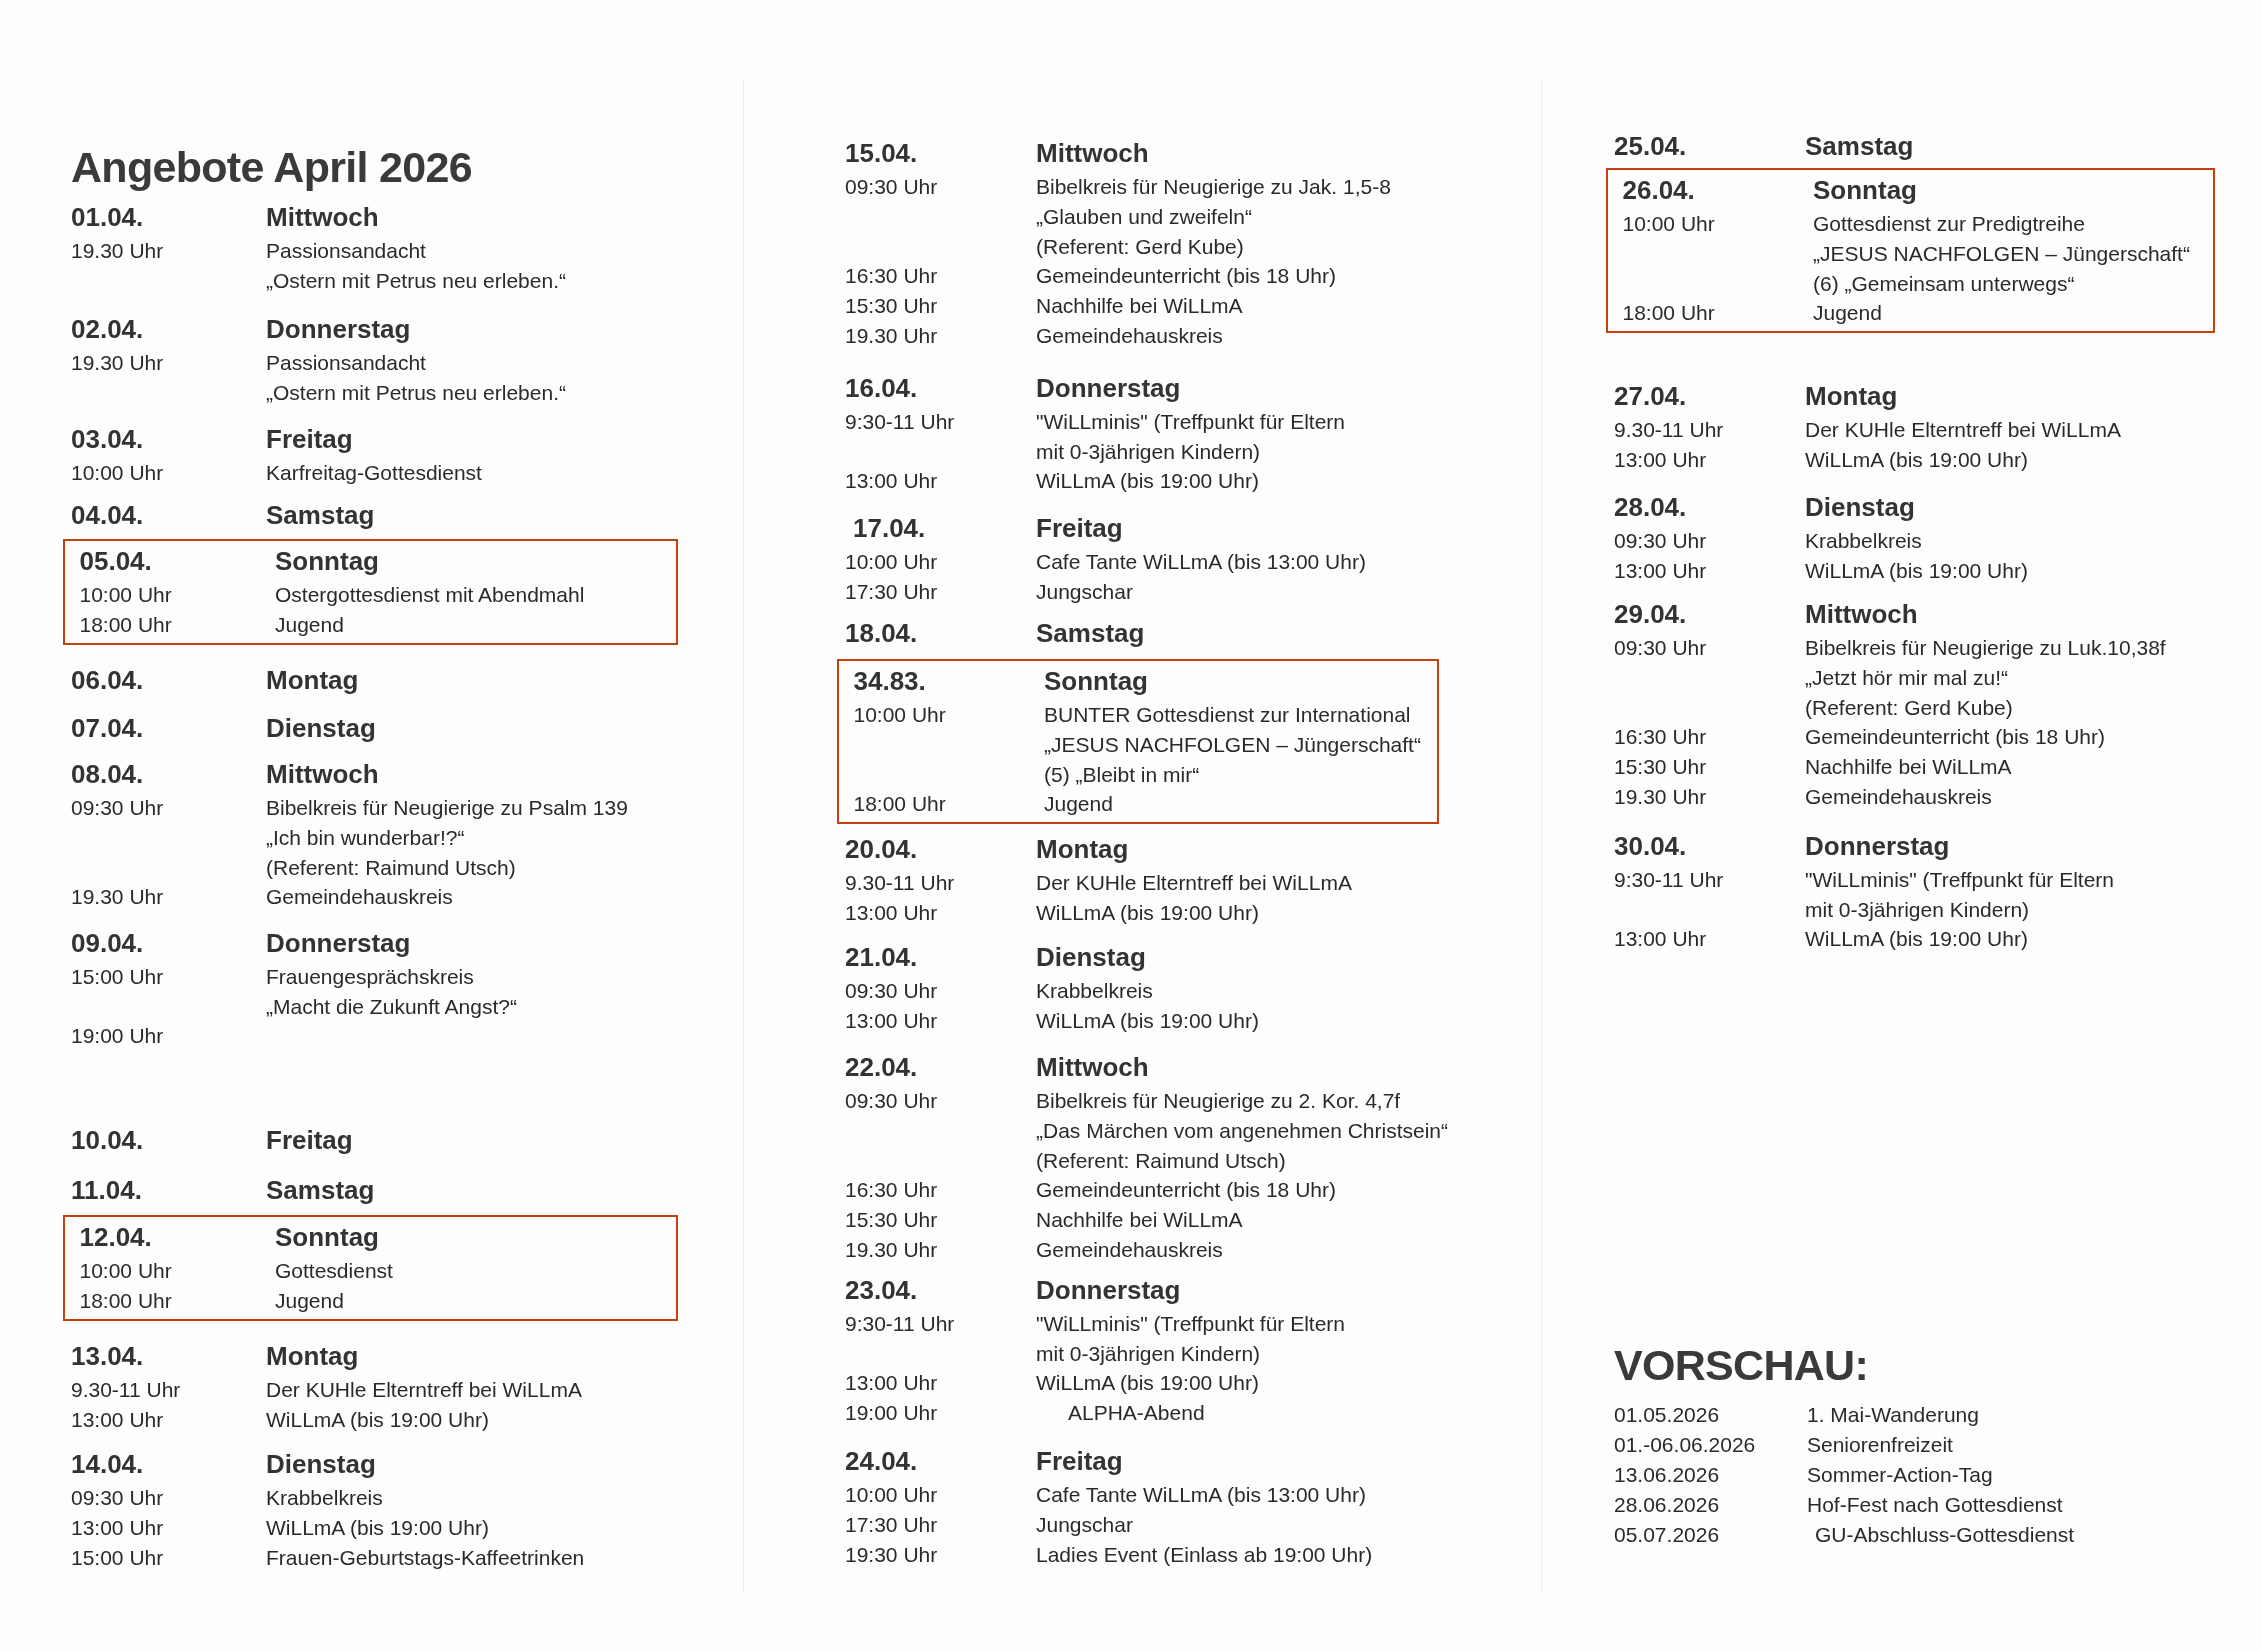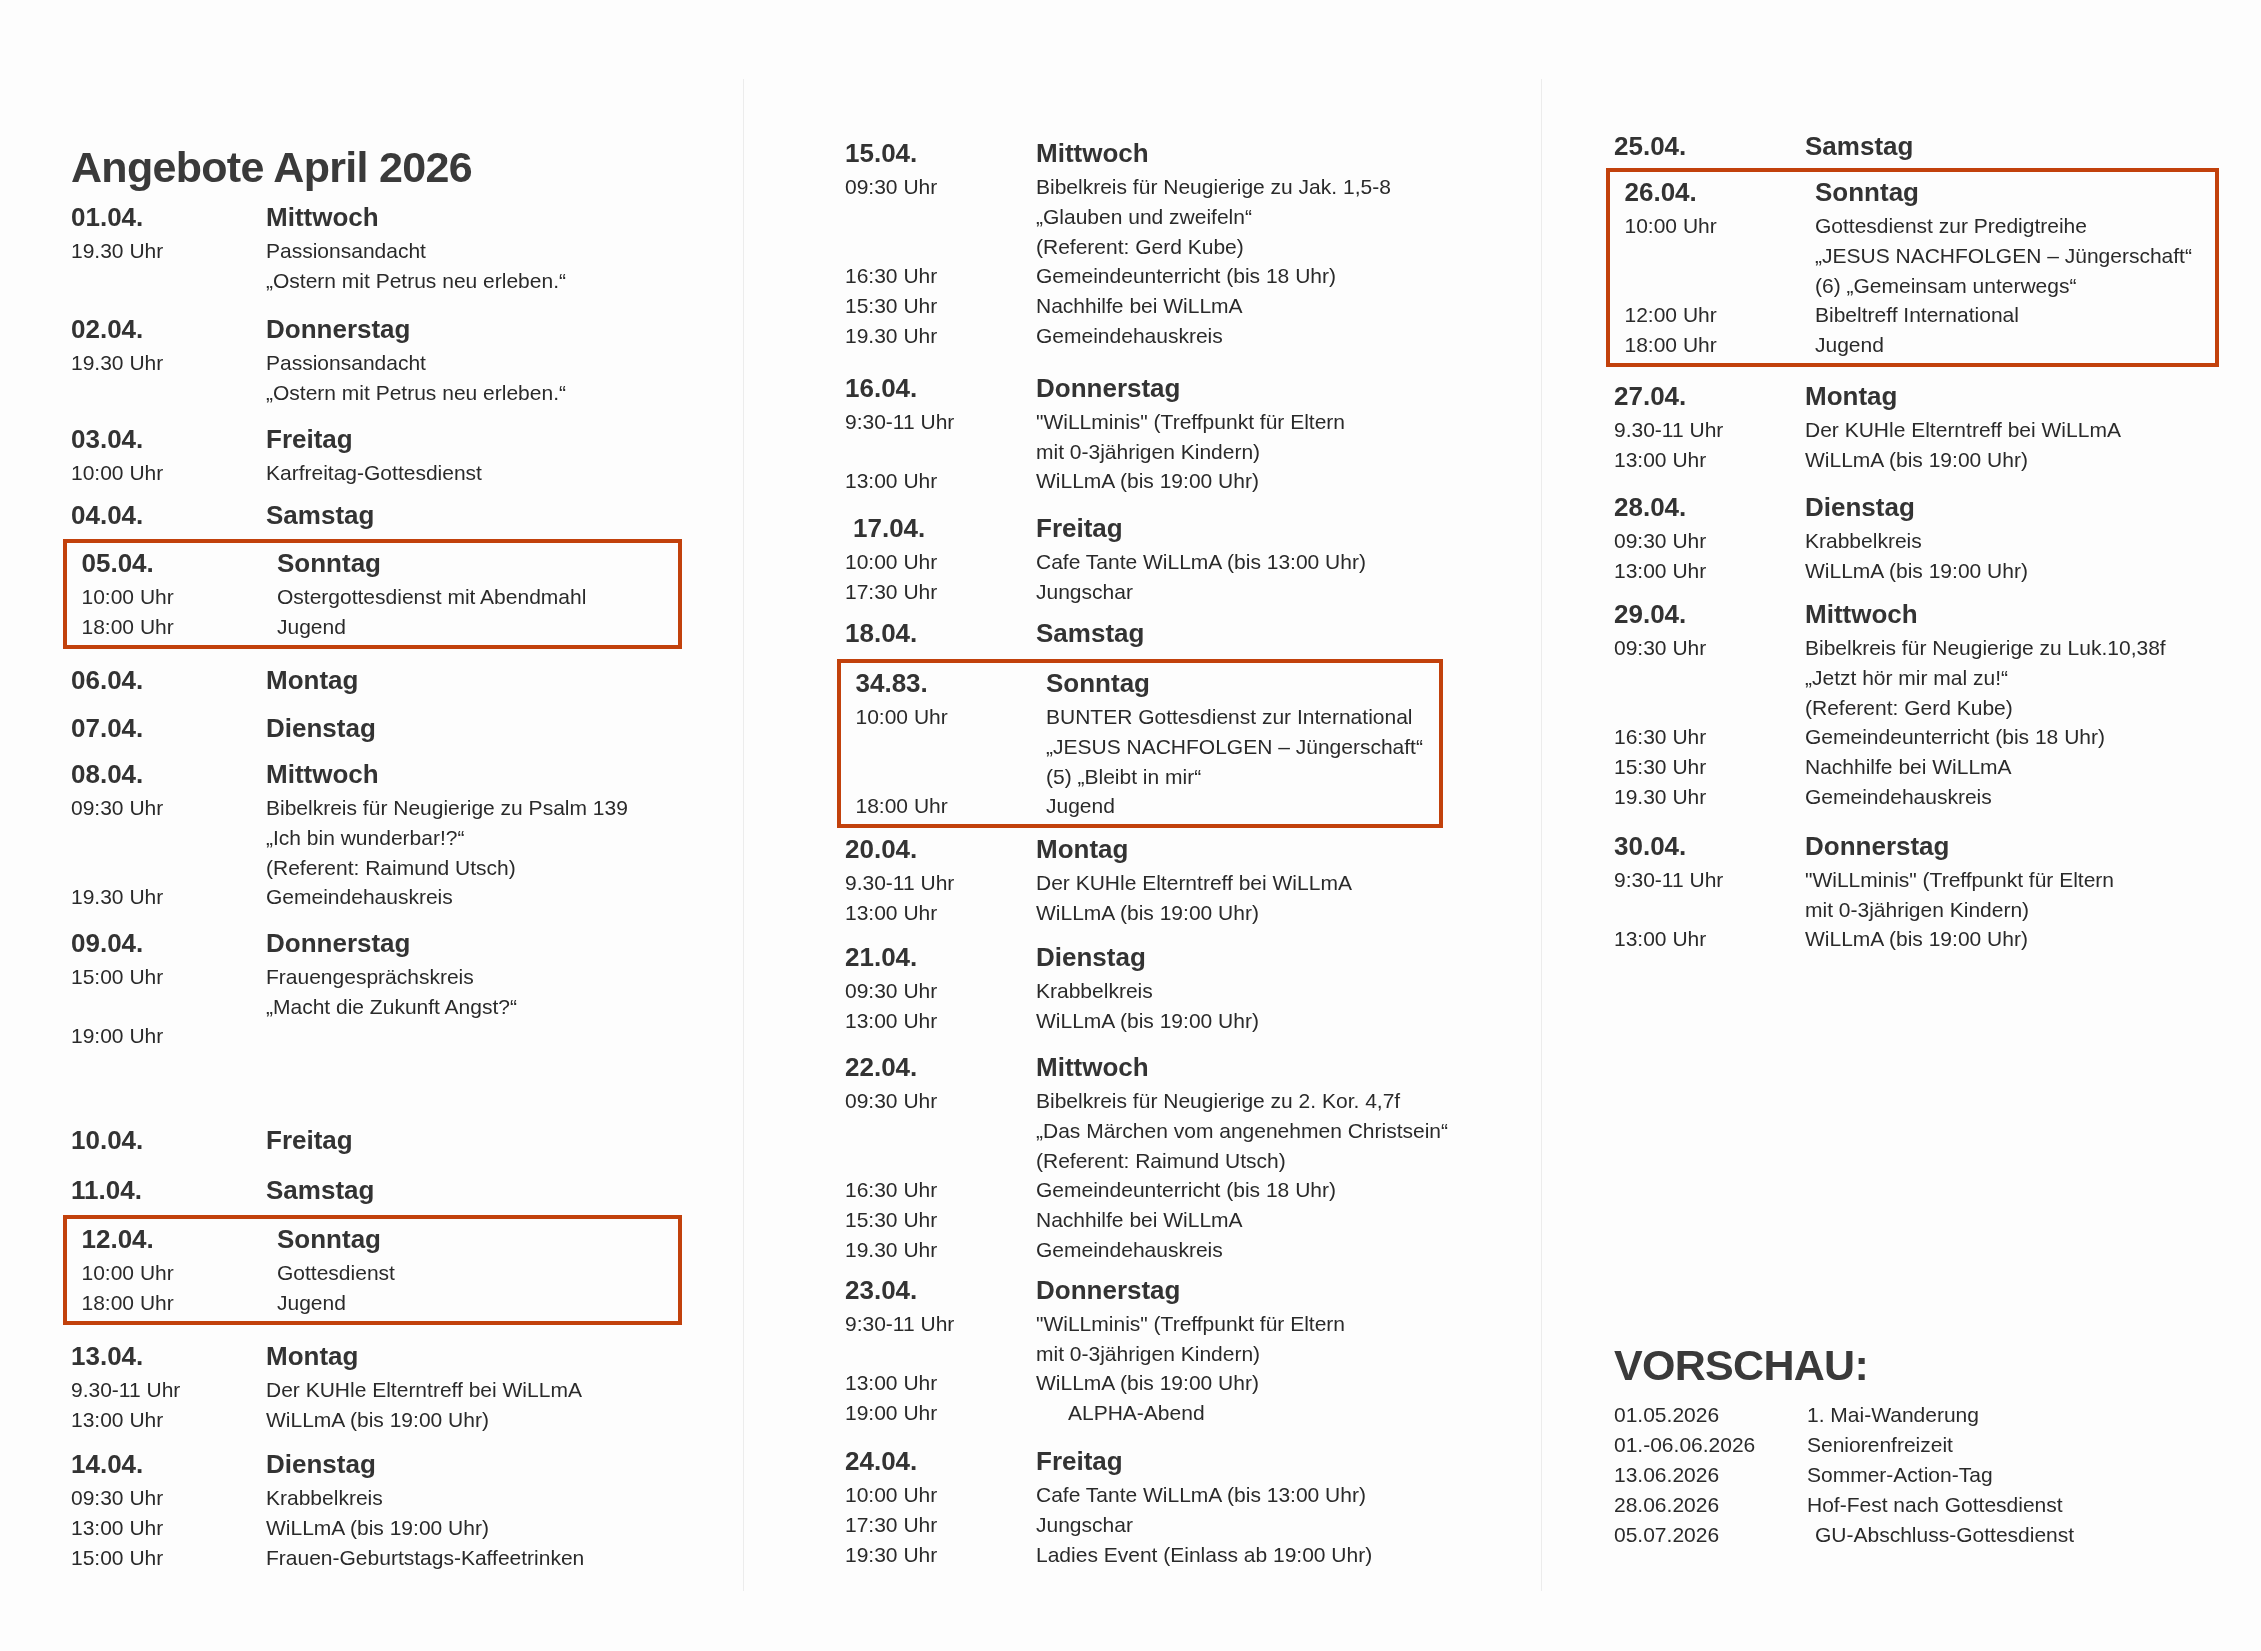--- a/index.html
+++ b/index.html
@@ -13,21 +13,21 @@
   .col { position: absolute; top: 0; }
   .title { position: absolute; font-weight: bold; font-size: 43px; color: #3a3a3a; white-space: nowrap; letter-spacing: -0.7px; }
   .vorschau-title { position: absolute; font-weight: bold; font-size: 43px; color: #3a3a3a; white-space: nowrap; letter-spacing: -0.7px; }
   .day { position: absolute; left: 0; width: 657px; }
   .day-head { position: relative; height: 34px; }
   .day-date { position: absolute; left: 0; top: 0; font-weight: bold; font-size: 26px; color: #333; white-space: nowrap; }
   .day-name { position: absolute; top: 0; font-weight: bold; font-size: 26px; color: #333; white-space: nowrap; }
   .ev { position: relative; }
   .ev-time { position: absolute; left: 0; top: 0; font-size: 21px; line-height: 30px; white-space: nowrap; color: #2a2a2a; }
   .ev-lines { position: absolute; top: 0; font-size: 21px; line-height: 30px; white-space: nowrap; color: #2a2a2a; }
-  .boxed { border: 4px solid #c2410c; }
+  .boxed { border: 2px solid #c2410c; }
   .pv-row { position: absolute; font-size: 21px; white-space: nowrap; color: #2a2a2a; }
   .pv-date { position: absolute; left: 0; top: 0; }
   .pv-label { position: absolute; top: 0; }
 </style>
 </head>
 <body>
 
 <div class="fold" style="left:743px;"></div>
 <div class="fold" style="left:1541px;"></div>
 
@@ -445,26 +445,20 @@
       </div>
       <div class="ev" style="height: 89px;">
         <span class="ev-time" style="left: 14.5px;">10:00 Uhr</span>
         <div class="ev-lines" style="left: 205px;">
           <div>Gottesdienst zur Predigtreihe</div>
           <div>„JESUS NACHFOLGEN – Jüngerschaft“</div>
           <div>(6) „Gemeinsam unterwegs“</div>
         </div>
       </div>
       <div class="ev" style="height: 30px;">
-        <span class="ev-time" style="left: 14.5px;">12:00 Uhr</span>
-        <div class="ev-lines" style="left: 205px;">
-          <div>Bibeltreff International</div>
-        </div>
-      </div>
-      <div class="ev" style="height: 30px;">
         <span class="ev-time" style="left: 14.5px;">18:00 Uhr</span>
         <div class="ev-lines" style="left: 205px;">
           <div>Jugend</div>
         </div>
       </div>
     </div>
     <div class="day" style="top: 381px;">
       <div class="day-head">
         <span class="day-date" style="left: 0px;">27.04.</span>
         <span class="day-name" style="left: 191px;">Montag</span>

